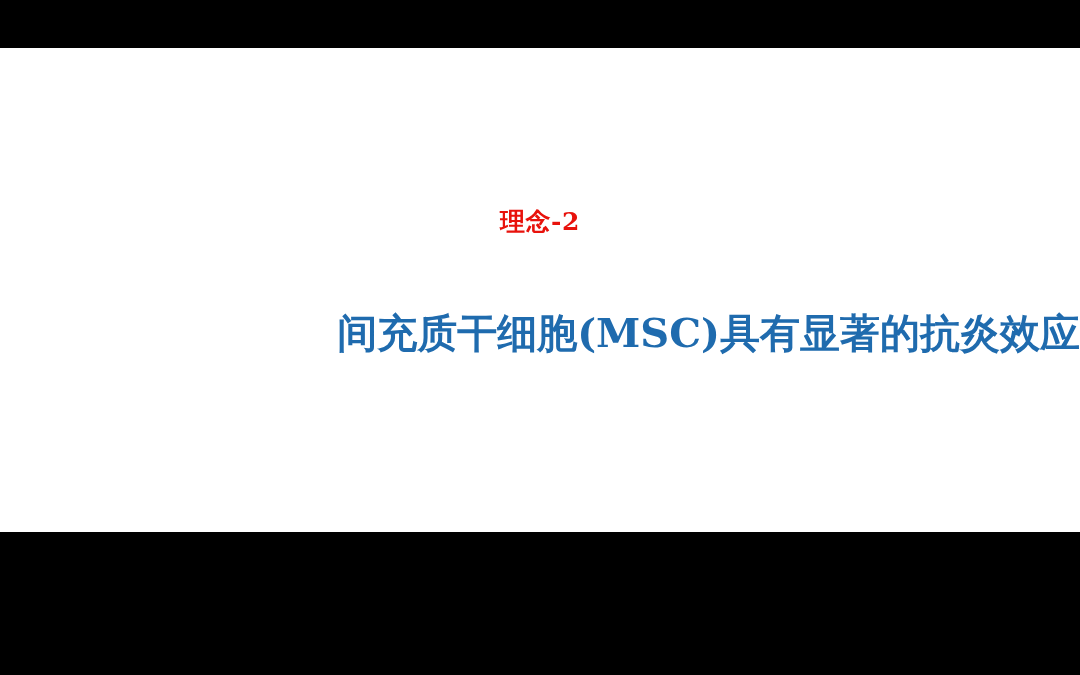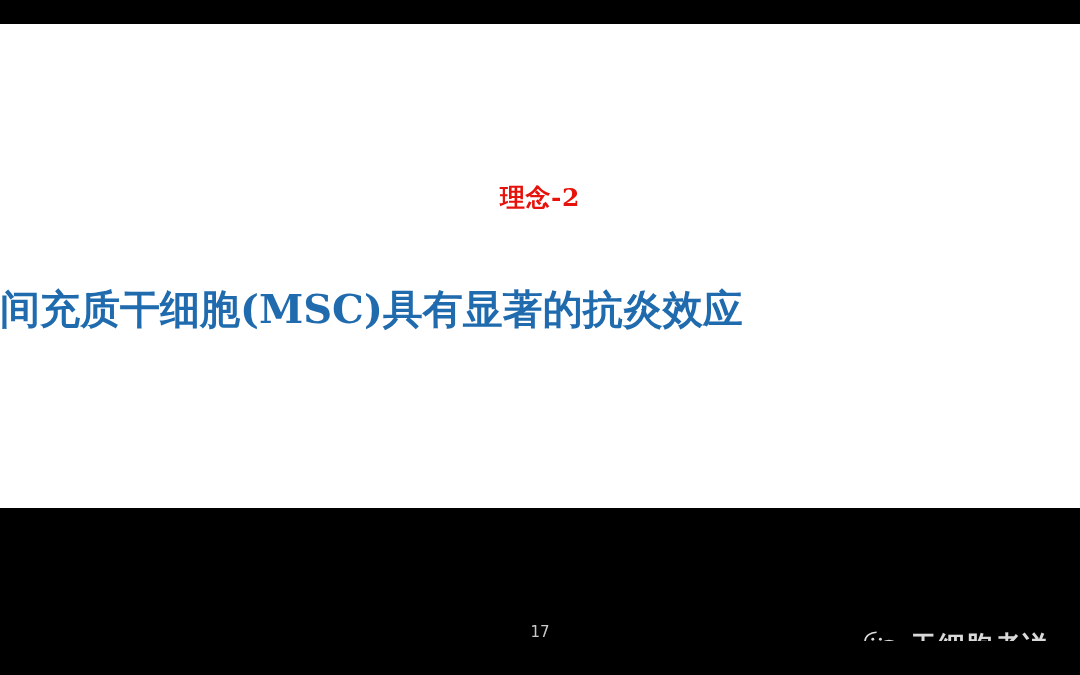--- a/index.html
+++ b/index.html
@@ -35,21 +35,21 @@
     top: 641px;
     width: 1080px;
     height: 34px;
     background: #000000;
   }
 
   
   .slide {
     position: absolute;
     left: 0;
-    top: 24px;
+    top: 48px;
     width: 1080px;
     height: 484px;
     background: #ffffff;
   }
 
   .eyebrow {
     position: absolute;
     left: 0;
     top: 160px;
     width: 1080px;
@@ -60,21 +60,21 @@
     letter-spacing: 0.5px;
     line-height: 1.1;
     white-space: nowrap;
   }
 
   .headline {
     position: absolute;
     left: 0;
     top: 262px;
     width: 1080px;
-    text-align: left;
+    text-align: right;
     color: #1f6bae;
     font-size: 40px;
     font-weight: 700;
     letter-spacing: 0px;
     line-height: 1.15;
     white-space: nowrap;
   }
 
   
   .watermark {

